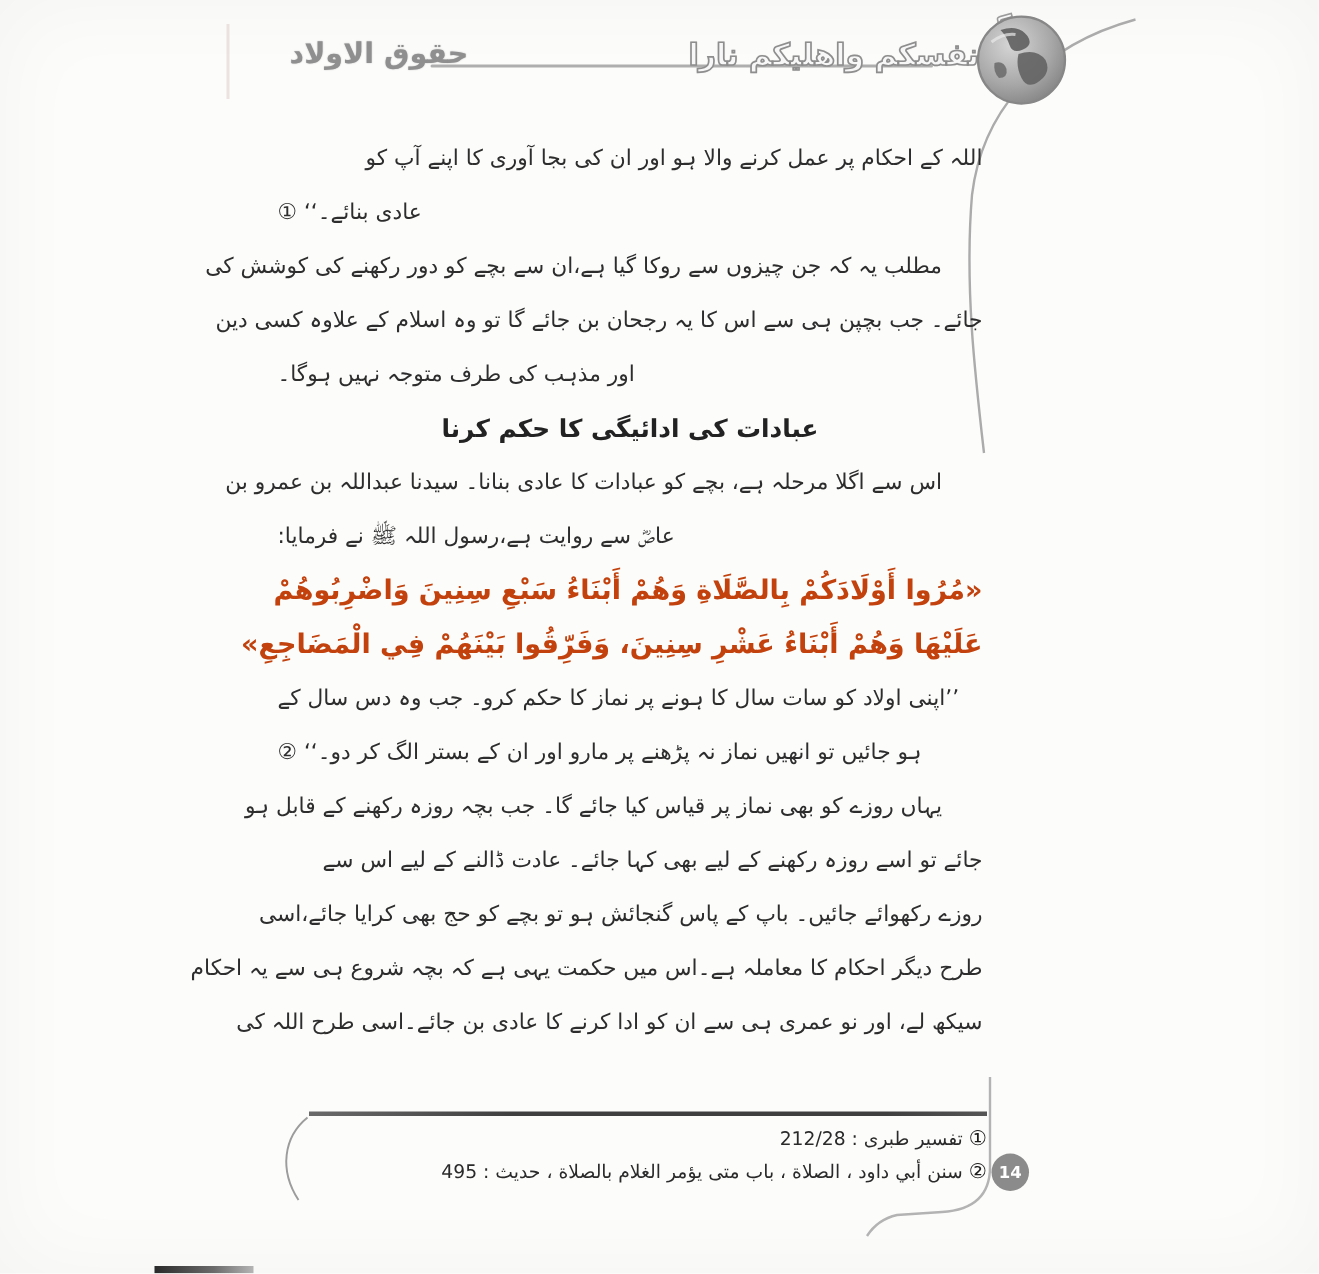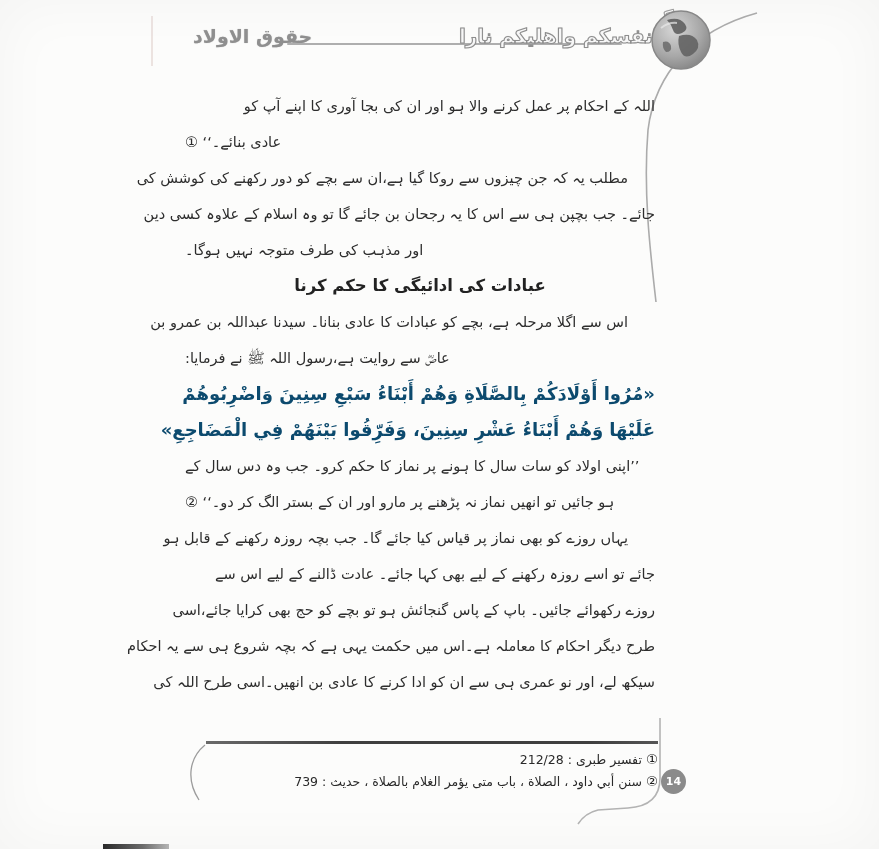--- a/index.html
+++ b/index.html
@@ -54,21 +54,21 @@
     position:absolute;top:88px;right:224px;width:470px;
     direction:rtl;color:#2d2d2d;z-index:2;
   }
   .line{
     height:36px;line-height:36px;font-size:14.5px;
     white-space:nowrap;text-align:right;
   }
   .line.c{text-align:left;}
   .line.ind{padding-right:27px;}
   .line.h{text-align:center;font-weight:bold;font-size:16.5px;color:#222;}
-  .line.ar{text-align:center;font-weight:bold;font-size:18px;color:#0c4a6e;}
+  .line.ar{text-align:center;font-weight:bold;font-size:18px;color:#c2410c;}
 
   .fnsep{
     position:absolute;top:741px;left:206px;width:452px;height:2.5px;
     background:linear-gradient(to right,#6a6a6a,#3f3f3f 30%,#3f3f3f 85%,#555);
   }
   .footnotes{
     position:absolute;top:748px;right:221px;width:470px;
     direction:rtl;color:#2a2a2a;z-index:2;
   }
   .fn{height:22px;line-height:22px;font-size:12.5px;white-space:nowrap;text-align:right;}
@@ -137,31 +137,31 @@
       <div class="line ind">اس سے اگلا مرحلہ ہے، بچے کو عبادات کا عادی بنانا۔ سیدنا عبداللہ بن عمرو بن</div>
       <div class="line c">عاصؓ سے روایت ہے،رسول اللہ ﷺ نے فرمایا:</div>
       <div class="line ar">«مُرُوا أَوْلَادَكُمْ بِالصَّلَاةِ وَهُمْ أَبْنَاءُ سَبْعِ سِنِينَ وَاضْرِبُوهُمْ</div>
       <div class="line ar">عَلَيْهَا وَهُمْ أَبْنَاءُ عَشْرِ سِنِينَ، وَفَرِّقُوا بَيْنَهُمْ فِي الْمَضَاجِعِ»</div>
       <div class="line c">’’اپنی اولاد کو سات سال کا ہونے پر نماز کا حکم کرو۔ جب وہ دس سال کے</div>
       <div class="line c">ہو جائیں تو انھیں نماز نہ پڑھنے پر مارو اور ان کے بستر الگ کر دو۔‘‘ ②</div>
       <div class="line ind">یہاں روزے کو بھی نماز پر قیاس کیا جائے گا۔ جب بچہ روزہ رکھنے کے قابل ہو</div>
       <div class="line r">جائے تو اسے روزہ رکھنے کے لیے بھی کہا جائے۔ عادت ڈالنے کے لیے اس سے</div>
       <div class="line r">روزے رکھوائے جائیں۔ باپ کے پاس گنجائش ہو تو بچے کو حج بھی کرایا جائے،اسی</div>
       <div class="line r">طرح دیگر احکام کا معاملہ ہے۔اس میں حکمت یہی ہے کہ بچہ شروع ہی سے یہ احکام</div>
-      <div class="line r">سیکھ لے، اور نو عمری ہی سے ان کو ادا کرنے کا عادی بن انھیں۔اسی طرح اللہ کی</div>
+      <div class="line r">سیکھ لے، اور نو عمری ہی سے ان کو ادا کرنے کا عادی بن جائے۔اسی طرح اللہ کی</div>
     </div>
 
   <div class="fnsep"></div>
   <div class="footnotes">
 
   <div class="fn">
         <span class="fnm">①</span><span>تفسیر طبری : 212/28</span>
       </div>
       <div class="fn">
-        <span class="fnm">②</span><span>سنن أبي داود ، الصلاة ، باب متى يؤمر الغلام بالصلاة ، حديث : 739</span>
+        <span class="fnm">②</span><span>سنن أبي داود ، الصلاة ، باب متى يؤمر الغلام بالصلاة ، حديث : 495</span>
       </div>
     </div>
 
   <div class="pagenum">
     <span>14</span>
   </div>
 
 </div>
 
 </body></html>

